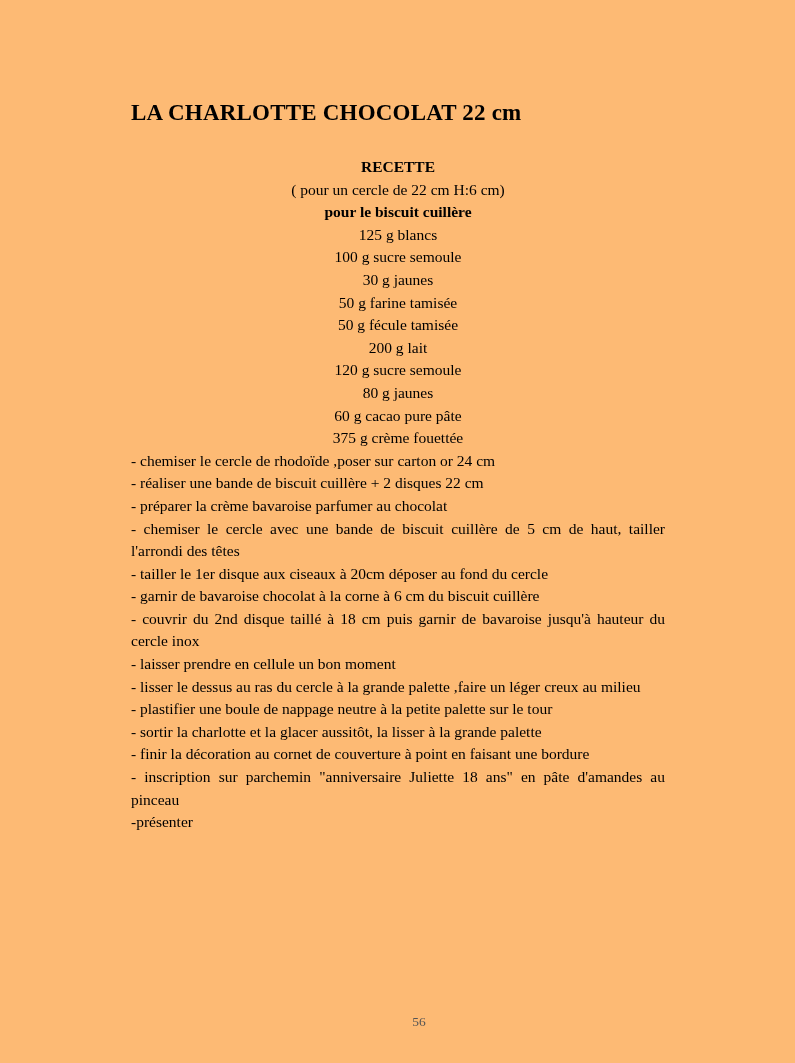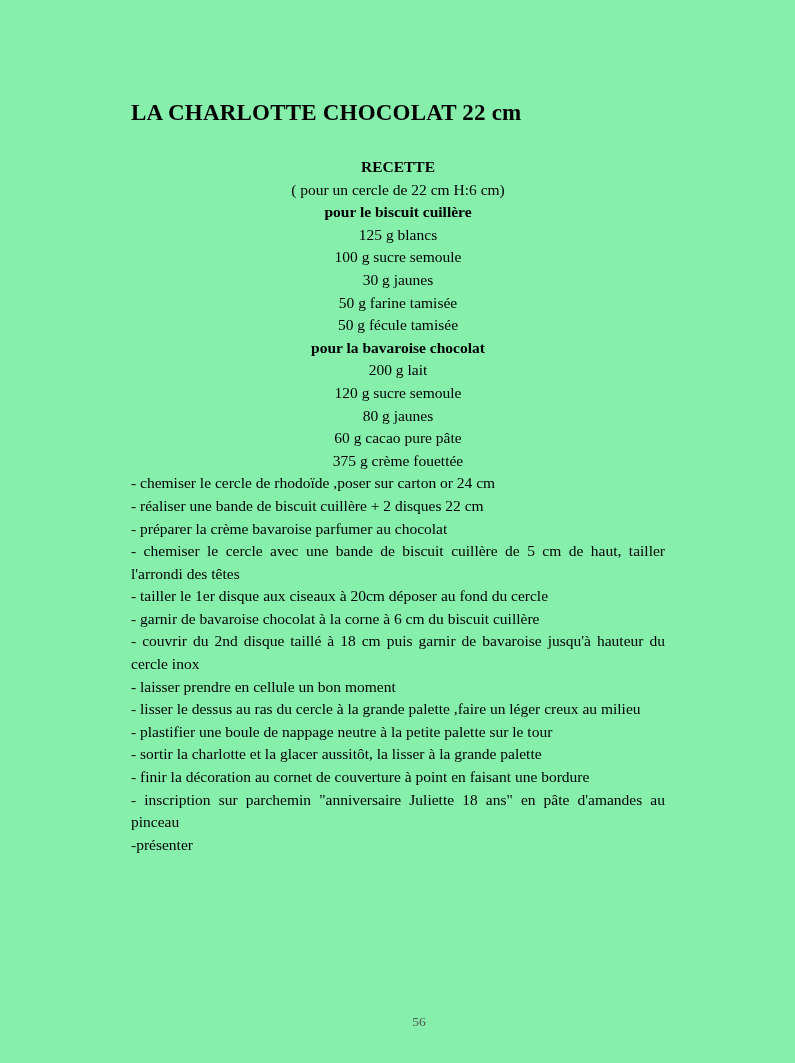--- a/index.html
+++ b/index.html
@@ -11,21 +11,21 @@
     width: 795px;
     height: 1063px;
     position: relative;
     font-family: "Liberation Serif", serif;
     color: #000000;
     overflow: hidden;
   }
   .page {
     position: absolute;
     inset: 0;
-    background: #86efac;
+    background: #fdba74;
   }
   .content {
     position: absolute;
     left: 131px;
     top: 100px;
     width: 534px;
   }
   .doc-title {
     font-size: 23px;
     font-weight: bold;
@@ -67,21 +67,20 @@
     <p class="line bold">RECETTE</p>
     <p class="line">( pour un cercle de 22 cm H:6 cm)</p>
 
     <p class="line bold">pour le biscuit cuillère</p>
     <p class="line">125 g blancs</p>
     <p class="line">100 g sucre semoule</p>
     <p class="line">30 g jaunes</p>
     <p class="line">50 g farine tamisée</p>
     <p class="line">50 g fécule tamisée</p>
 
-    <p class="line bold">pour la bavaroise chocolat</p>
     <p class="line">200 g lait</p>
     <p class="line">120 g sucre semoule</p>
     <p class="line">80 g jaunes</p>
     <p class="line">60 g cacao pure pâte</p>
     <p class="line">375 g crème fouettée</p>
 
     <p class="line step">- chemiser le cercle de rhodoïde ,poser sur carton or 24 cm</p>
     <p class="line step">- réaliser une bande de biscuit cuillère + 2 disques 22 cm</p>
     <p class="line step">- préparer la crème bavaroise parfumer au chocolat</p>
     <p class="line step">- chemiser le cercle avec une bande de biscuit cuillère de 5 cm de haut, tailler l'arrondi des têtes</p>

